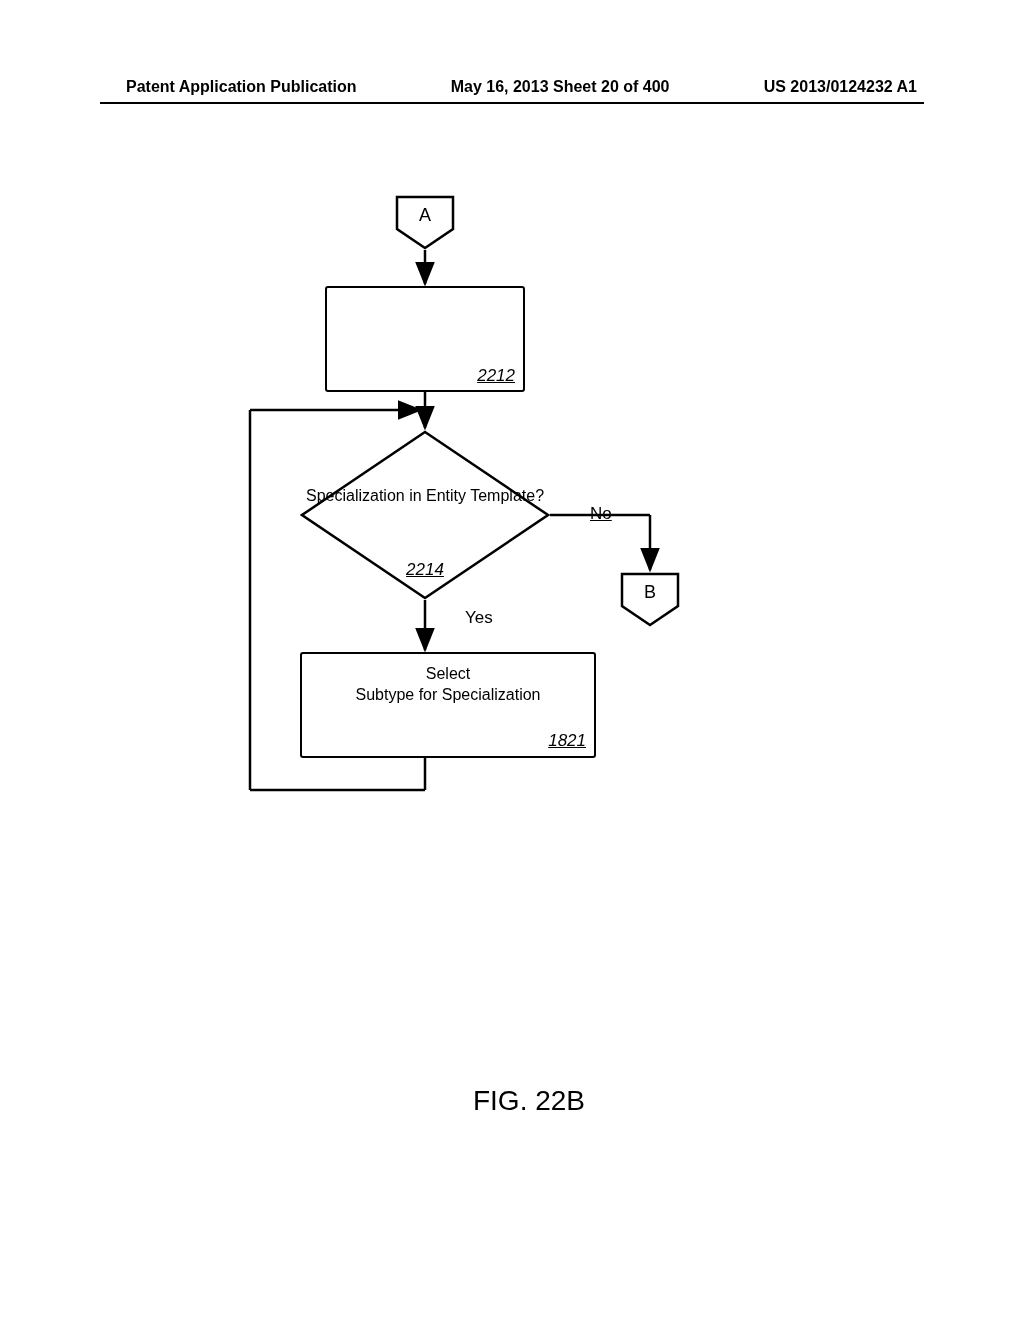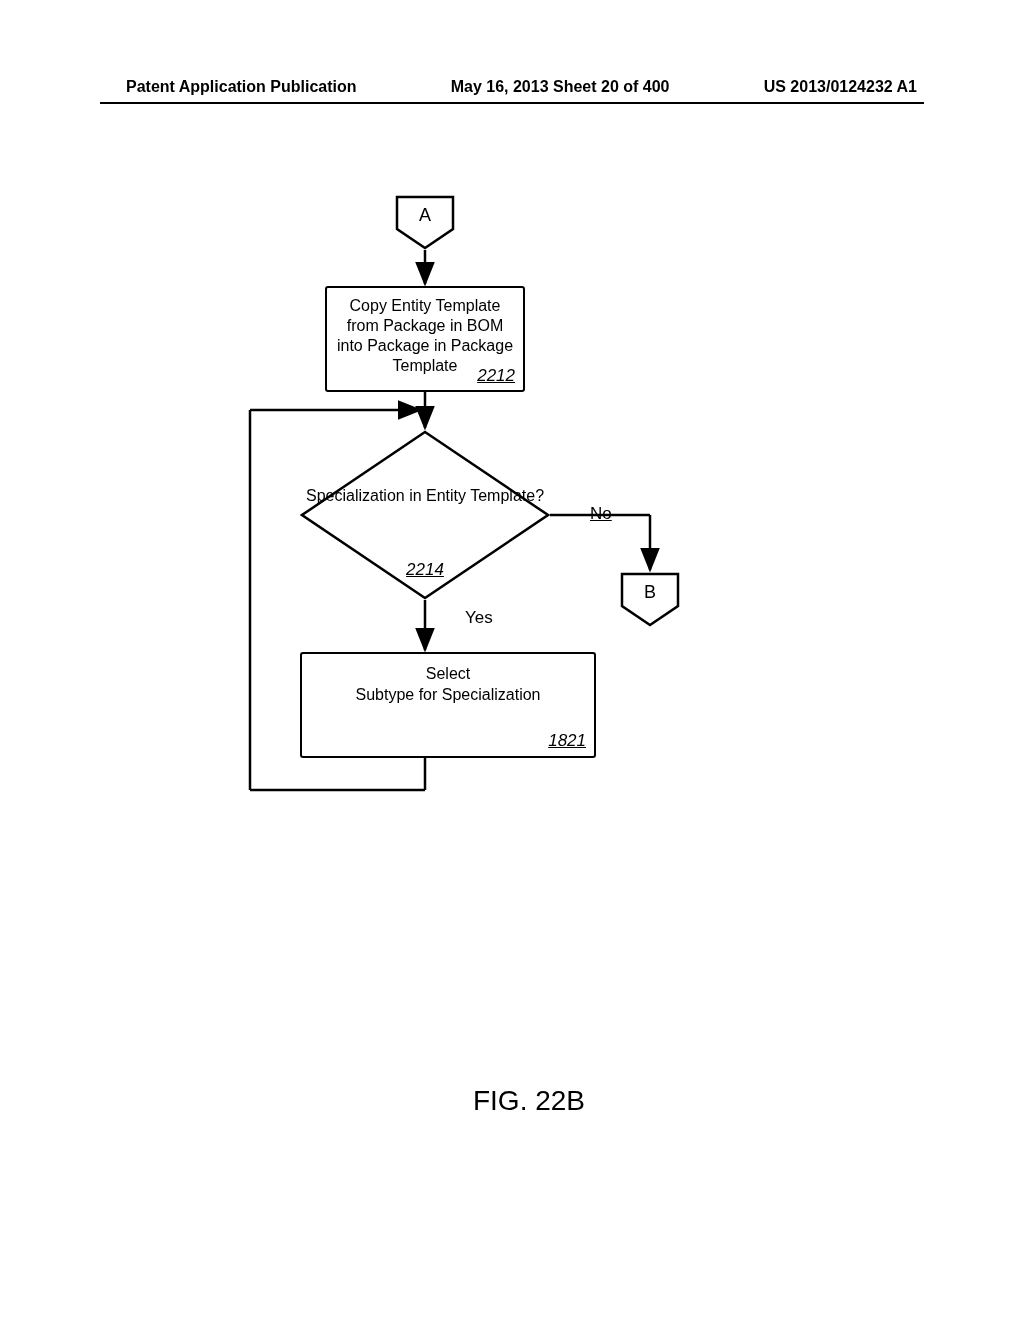--- a/index.html
+++ b/index.html
@@ -211,21 +211,20 @@
   </svg>
 
   <div class="connA">
     <svg viewBox="0 0 60 55">
       <path d="M 2 2 L 58 2 L 58 34 L 30 53 L 2 34 Z" fill="none" stroke="#000" stroke-width="2.5"></path>
     </svg>
   </div>
   <div class="connA-label">A</div>
 
   <div class="box2212">
-    <span>Copy Entity Template from Package in BOM into Package in Package Template</span>
     <span class="refnum">2212</span>
   </div>
 
   <div class="diamond">
     <svg viewBox="0 0 250 170">
       <path d="M 125 2 L 248 85 L 125 168 L 2 85 Z" fill="none" stroke="#000" stroke-width="2.5"></path>
     </svg>
   </div>
   <div class="diamond-text">Specialization in Entity Template?</div>
   <div class="diamond-ref">2214</div>

